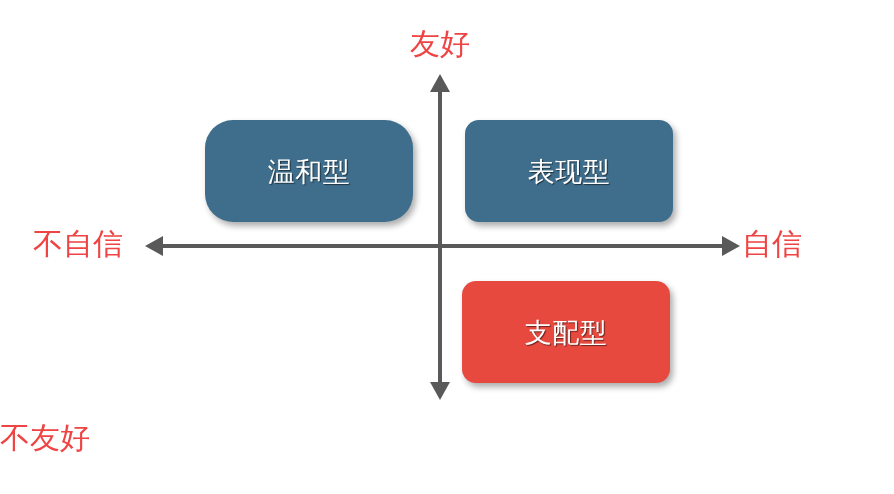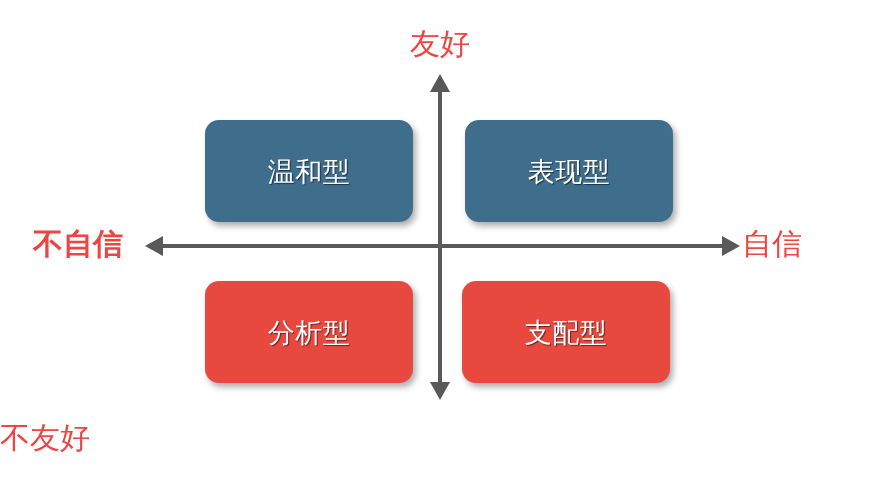--- a/index.html
+++ b/index.html
@@ -88,21 +88,20 @@
     text-align: center;
   }
   #axis-label-bottom {
     left: 0;
     top: 423px;
     width: 880px;
   }
   #axis-label-left {
     left: 33px;
     top: 229px;
-    font-weight: bold;
   }
   #axis-label-right {
     left: 742px;
     top: 229px;
     text-align: center;
   }
 
   
   .quadrant-box {
     position: absolute;
@@ -116,21 +115,21 @@
   }
   .quadrant-box .box-label {
     color: #ffffff;
     font-size: 27px;
     line-height: 1;
     letter-spacing: 0.5px;
     text-shadow: 1px 1px 1px rgba(0, 0, 0, 0.55);
     font-family: "DejaVu Sans", "Liberation Sans", sans-serif;
   }
 
-  #box-top-left     { left: 205px; top: 120px; }
+  #box-top-left     { left: 205px; top: 120px; border-radius: 28px; }
   #box-top-right    { left: 465px; top: 120px; }
   #box-bottom-left  { left: 205px; top: 281px; }
   #box-bottom-right { left: 462px; top: 281px; text-align: right; }
 </style>
 </head>
 <body>
 
 <div id="canvas" style="background: rgb(255, 255, 255);">
 
   <div class="axis-line" id="axis-horizontal-line" style="background: rgb(89, 89, 89);"></div>
@@ -147,21 +146,18 @@
   <div class="axis-label" id="axis-label-right">自信</div>
 
   <div class="quadrant-box" id="box-top-left" style="background: rgb(63, 110, 140);">
     <span class="box-label">温和型</span>
   </div>
 
   <div class="quadrant-box" id="box-top-right" style="background: rgb(63, 110, 140); align-items: center;">
     <span class="box-label">表现型</span>
   </div>
 
-  <div class="quadrant-box" id="box-bottom-left" style="background: rgb(232, 73, 63);">
-    <span class="box-label">分析型</span>
-  </div>
 
   <div class="quadrant-box" id="box-bottom-right" style="background: rgb(232, 73, 63);">
     <span class="box-label">支配型</span>
   </div>
 
 </div>
 
 </body></html>

